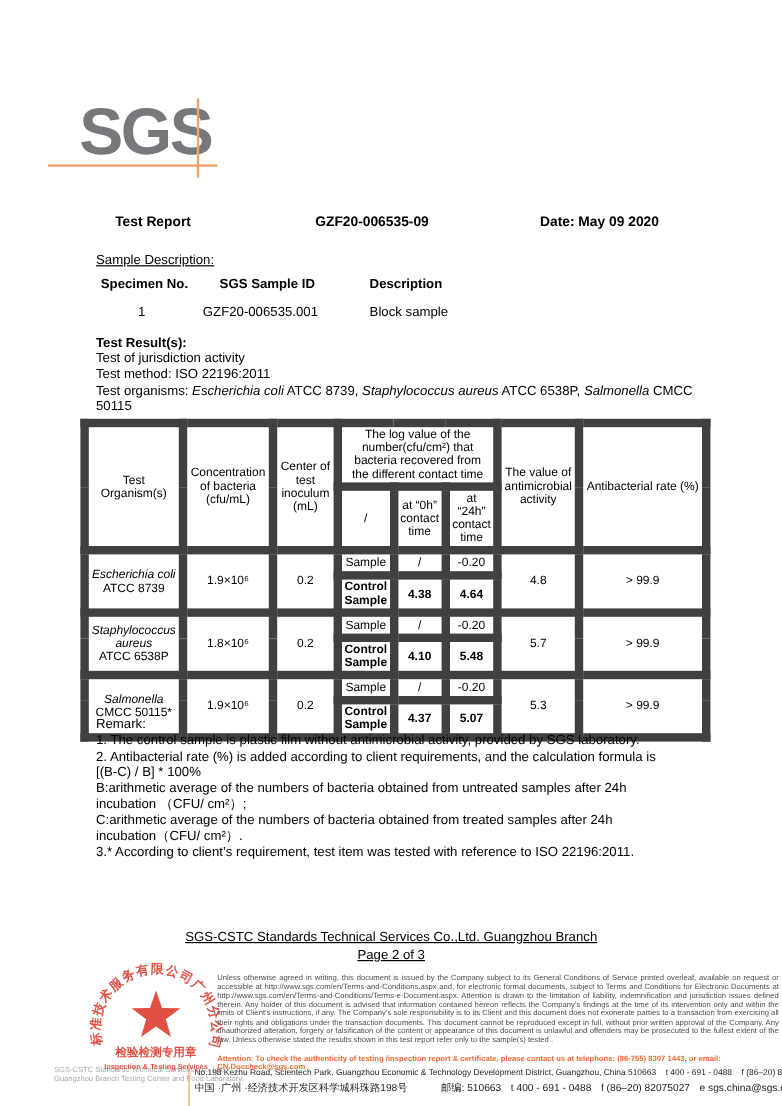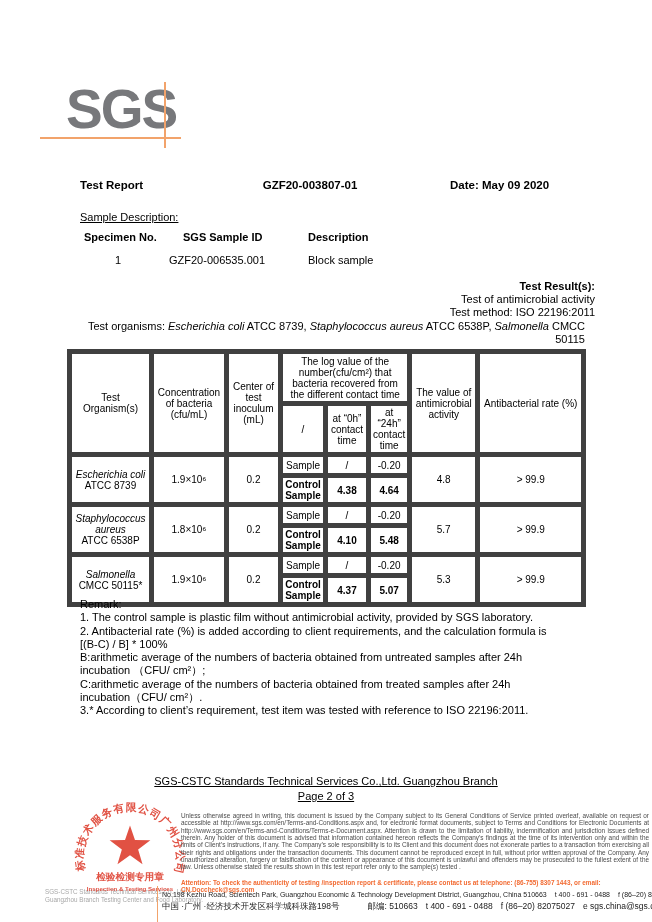--- a/index.html
+++ b/index.html
@@ -8,37 +8,37 @@
   .page { position:relative; width:652px; height:922px; background:#fff; overflow:hidden;margin-top:40px; }
 
   
   .logo { position:absolute; left:66px; top:42px; font-size:55px; font-weight:bold;
           letter-spacing:-2px; color:#77787b; line-height:1; }
   .logo-hline { position:absolute; left:40px; top:97px; width:141px; height:2px; background:#f2a36b; }
   .logo-vline { position:absolute; left:164px; top:42px; width:2px; height:66px; background:#f2a36b; }
 
   
   .hdr { position:absolute; top:139px; font-size:11.5px; font-weight:bold; }
-  .hdr-title { left:80px; }
+  .hdr-title { left:96px; }
   .hdr-no { left:240px; width:140px; text-align:center; }
   .hdr-date { left:450px; }
 
   
   .sd-head { position:absolute; left:80px; top:171px; font-size:11px; text-decoration:underline; }
   .sd-col { position:absolute; top:191px; font-size:11px; font-weight:bold; }
   .sd-val { position:absolute; top:214px; font-size:11px; }
 
   
-  .tr-block { position:absolute; left:80px; top:240px; width:515px; font-size:11px; line-height:13.2px;text-align:right; }
+  .tr-block { position:absolute; left:80px; top:240px; width:515px; font-size:11px; line-height:13.2px; }
   .tr-heading { font-weight:bold; }
   .it { font-style:italic; }
 
   
   .rtable { position:absolute; left:67px; top:309px; border-collapse:collapse; table-layout:fixed; }
-  .rtable td { border:5px solid #404040; font-size:10px; text-align:center; vertical-align:middle; padding:1px 2px; }
+  .rtable td { border:7px solid #404040; font-size:10px; text-align:center; vertical-align:middle; padding:1px 2px; }
   .c1{width:82px}.c2{width:75px}.c3{width:54px}.c4{width:45px}.c5{width:43px}.c6{width:29px}.c7{width:68px}.c8{width:106px}
   .h1 td { height:52px; } .h2 td { height:46px; }
   .rsample td { height:21px; } .rcontrol td { height:27px;font-weight:bold; }
 
   
   .remark { position:absolute; left:80px; top:558px; width:545px; font-size:11px; line-height:13.3px; }
 
   
   .foot-center { position:absolute; left:0; width:652px; text-align:center; font-size:11px;text-decoration:underline; }
   .fc1 { top:735px; } .fc2 { top:750px; }
@@ -65,34 +65,34 @@
 </head>
 <body>
 
 <div class="page">
 
   <div class="logo">SGS</div>
   <div class="logo-hline"></div>
   <div class="logo-vline"></div>
 
   <div class="hdr hdr-title">Test Report</div>
-  <div class="hdr hdr-no">GZF20-003807-01</div>
+  <div class="hdr hdr-no">GZF20-006535-09</div>
   <div class="hdr hdr-date">Date: May 09 2020</div>
 
   <div class="sd-head">Sample Description:</div>
   <div class="sd-col" style="left:84px;">Specimen No.</div>
   <div class="sd-col" style="left:183px;">SGS Sample ID</div>
   <div class="sd-col" style="left:308px;">Description</div>
   <div class="sd-val" style="left:84px; width:68px; text-align:center;">1</div>
   <div class="sd-val" style="left:169px;text-align:center;">GZF20-006535.001</div>
   <div class="sd-val" style="left:308px;">Block sample</div>
 
   <div class="tr-block">
     <div class="tr-heading">Test Result(s):</div>
-    <div>Test of antimicrobial activity</div>
+    <div>Test of jurisdiction activity</div>
     <div>Test method: ISO 22196:2011</div>
     <div style="width:505px;">
       <span>Test organisms: </span><span class="it">Escherichia coli</span><span> ATCC 8739, </span><span class="it">Staphylococcus aureus</span><span> ATCC 6538P, </span><span class="it">Salmonella</span><span> CMCC 50115</span>
     </div>
   </div>
 
   <table class="rtable">
     <tbody>
         <tr class="h1">
       <td class="c1" rowspan="2">Test Organism(s)</td>

